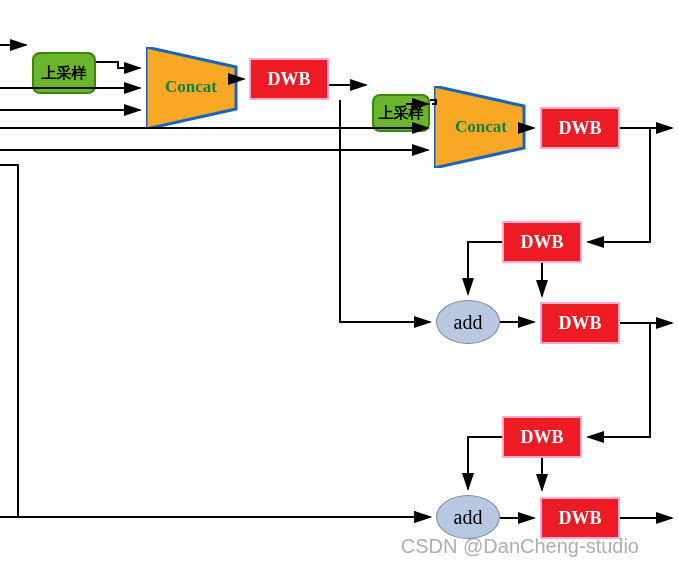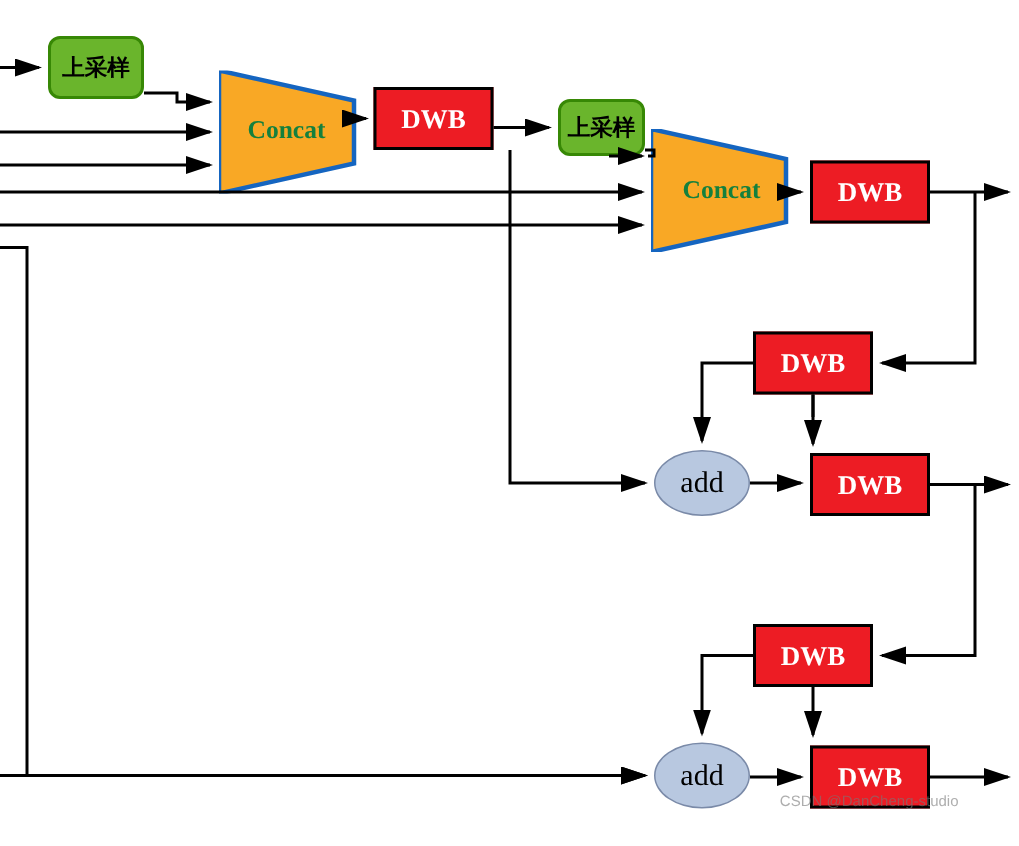--- a/index.html
+++ b/index.html
@@ -1,22 +1,22 @@
 <!DOCTYPE html>
 <html><head>
   <meta charset="utf-8">
   <style>
     * { box-sizing: border-box; margin: 0; padding: 0; }
     body { width: 679px; height: 564px; position: relative; font-family: "Times New Roman", serif; background: #fff; overflow: hidden; }
-    .upsample { position: absolute; background: #6ab52c; border: 2px solid #378805; border-radius: 8px; display: flex; align-items: center; justify-content: center; font-size: 15px; font-weight: bold; color: #000; }
-    .dwb { position: absolute; background: #ed1c24; border: 2px solid #000000; display: flex; align-items: center; justify-content: center; font-size: 18px; font-weight: bold; color: #fff; }
+    .upsample { position: absolute; background: #6ab52c; border: 2px solid #378805; border-radius: 8px; display: flex; align-items: center; justify-content: center; font-size: 15px; font-weight: bold; color: #000; margin-top: 28px; }
+    .dwb { position: absolute; background: #ed1c24; border: 2px solid #f9a8d4; display: flex; align-items: center; justify-content: center; font-size: 18px; font-weight: bold; color: #fff; }
     .add { position: absolute; background: #b8c8e0; border: 1px solid #7a8aa8; border-radius: 50%; display: flex; align-items: center; justify-content: center; font-size: 20px; color: #000; }
     .concat { position: absolute; display: flex; align-items: center; justify-content: center; font-size: 17px; font-weight: bold; color: #15803d; z-index: 2; }
     .trapezoid { position: absolute; }
-    .watermark { position: absolute; bottom: 24px; right: 40px; color: rgba(120,120,120,0.6); font-size: 10px; font-family: Arial, sans-serif; }
+    .watermark { position: absolute; bottom: 6px; right: 40px; color: rgba(120,120,120,0.6); font-size: 20px; font-family: Arial, sans-serif; }
     svg.arrows { position: absolute; top: 0; left: 0; width: 679px; height: 564px; pointer-events: none; }
   </style>
 </head>
 <body>
 
 <svg class="trapezoid" style="left:146px; top:47px; width:100px; height:82px;">
   <polygon points="0,0 90,20 90,62 0,82" fill="#f9a825" stroke="#1565c0" stroke-width="3"></polygon>
 </svg>
 <div class="concat" style="left:156px; top:72px; width:70px; height:30px;">Concat</div>
 

